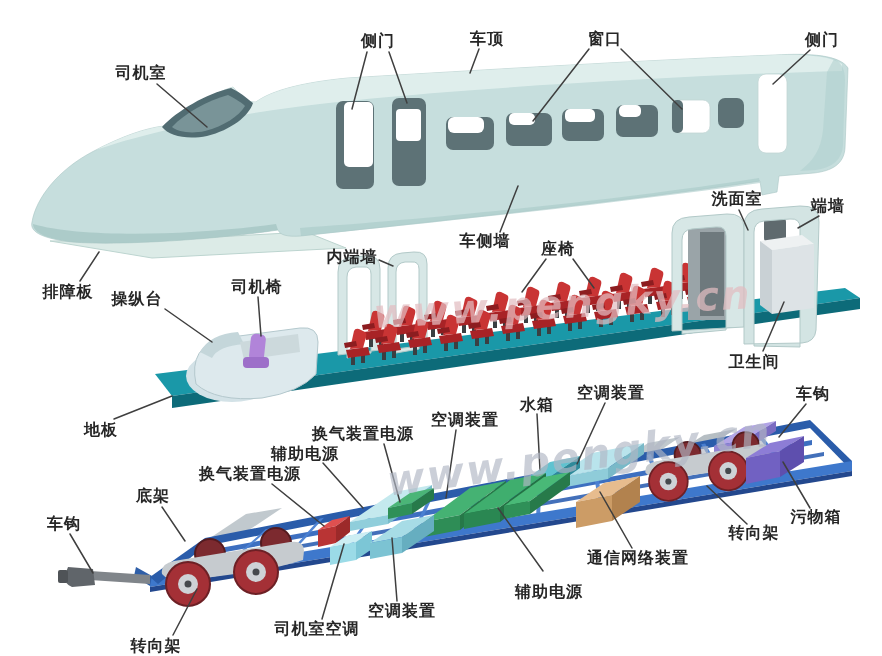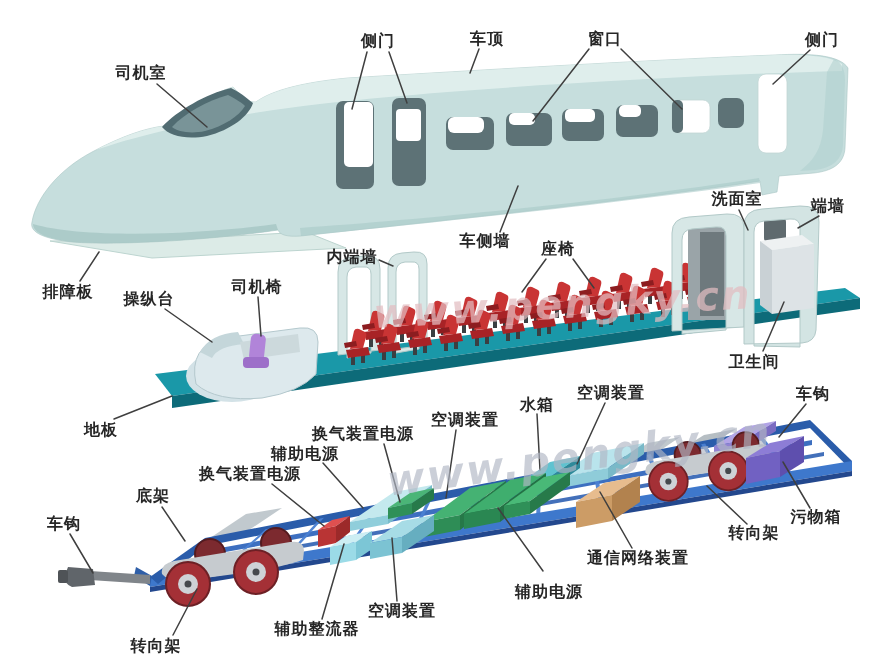--- a/index.html
+++ b/index.html
@@ -287,36 +287,36 @@
 
 <div class="lbl" style="left:141px;top:73px">司机室</div>
 <div class="lbl" style="left:378px;top:41px">侧门</div>
 <div class="lbl" style="left:487px;top:39px">车顶</div>
 <div class="lbl" style="left:605px;top:39px">窗口</div>
 <div class="lbl" style="left:822px;top:40px">侧门</div>
 <div class="lbl" style="left:485px;top:241px">车侧墙</div>
 <div class="lbl" style="left:737px;top:199px">洗面室</div>
 <div class="lbl" style="left:828px;top:206px">端墙</div>
 <div class="lbl" style="left:68px;top:292px">排障板</div>
-<div class="lbl" style="left:149px;top:299px">操纵台</div>
+<div class="lbl" style="left:137px;top:299px">操纵台</div>
 <div class="lbl" style="left:257px;top:287px">司机椅</div>
 <div class="lbl" style="left:352px;top:257px">内端墙</div>
 <div class="lbl" style="left:558px;top:249px">座椅</div>
 <div class="lbl" style="left:754px;top:362px">卫生间</div>
 <div class="lbl" style="left:101px;top:430px">地板</div>
 <div class="lbl" style="left:64px;top:524px">车钩</div>
 <div class="lbl" style="left:153px;top:496px">底架</div>
 <div class="lbl" style="left:250px;top:474px">换气装置电源</div>
 <div class="lbl" style="left:305px;top:454px">辅助电源</div>
 <div class="lbl" style="left:363px;top:434px">换气装置电源</div>
 <div class="lbl" style="left:465px;top:420px">空调装置</div>
 <div class="lbl" style="left:537px;top:405px">水箱</div>
 <div class="lbl" style="left:611px;top:393px">空调装置</div>
 <div class="lbl" style="left:813px;top:394px">车钩</div>
 <div class="lbl" style="left:816px;top:517px">污物箱</div>
 <div class="lbl" style="left:754px;top:533px">转向架</div>
 <div class="lbl" style="left:638px;top:558px">通信网络装置</div>
 <div class="lbl" style="left:549px;top:592px">辅助电源</div>
 <div class="lbl" style="left:402px;top:611px">空调装置</div>
-<div class="lbl" style="left:317px;top:629px">辅助整流器</div>
+<div class="lbl" style="left:317px;top:629px">司机室空调</div>
 <div class="lbl" style="left:156px;top:646px">转向架</div>
 
 </div>
 
 </body></html>

